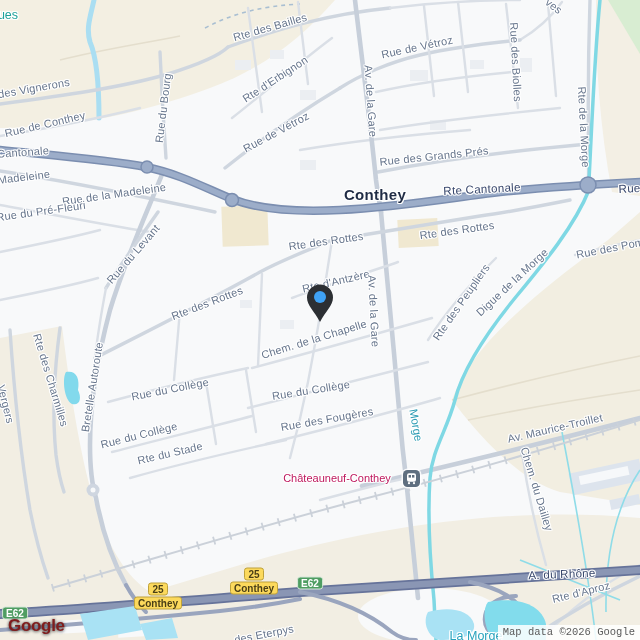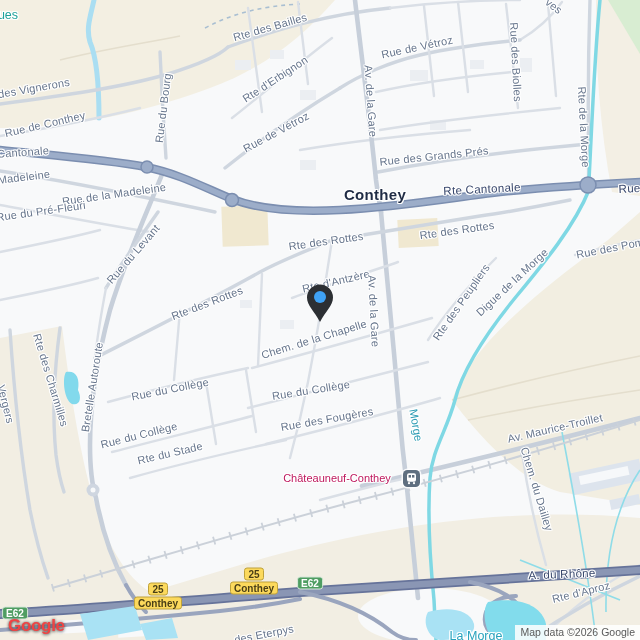--- a/index.html
+++ b/index.html
@@ -44,24 +44,24 @@
              font-size:10px;font-weight:bold;line-height:11px;padding:0 3px;white-space:nowrap;}
   .route-badge{position:absolute;z-index:4;transform:translate(-50%,-50%);background:#4f9d62;
                border:1.5px solid #d7e8da;border-radius:3px;color:#fff;font-size:10px;
                font-weight:bold;line-height:11px;padding:0 3px;}
   
   #station{position:absolute;left:403px;top:470px;width:17px;height:17px;background:#5f6f80;
            border-radius:4.5px;z-index:4;box-shadow:0 0 0 1.5px rgba(255,255,255,.85);}
   
   #pinlayer{position:absolute;left:0;top:0;z-index:6;pointer-events:none;}
   
-  #glogo{position:absolute;left:8px;bottom:4px;z-index:7;color:#ef4444;font-size:17px;font-weight:bold;
+  #glogo{position:absolute;left:8px;bottom:4px;z-index:7;color:#7f1d1d;font-size:17px;font-weight:bold;
          letter-spacing:-.3px;text-shadow:0 0 3px rgba(60,64,67,.65),0 1px 3px rgba(60,64,67,.6);}
   #attrib{position:absolute;right:0;bottom:0;z-index:7;background:rgba(255,255,255,.85);
-          color:#5a5a5a;font-size:10.5px;padding:1px 5px 2px;}
+          color:#5a5a5a;font-size:10.5px;padding:1px 5px 2px;font-family:Liberation Mono, monospace;}
 </style>
 </head>
 <body>
 
 <div id="stage">
 
   <svg class="base" width="640" height="640" viewBox="0 0 640 640">
 
     <path d="M0,0 L335,0 C300,40 260,70 210,88 C160,106 90,128 0,128 Z" fill="#f3efe2"></path>
     <path d="M596,0 L640,0 L640,196 L612,192 C600,130 595,60 596,0 Z" fill="#f3efe4"></path>

